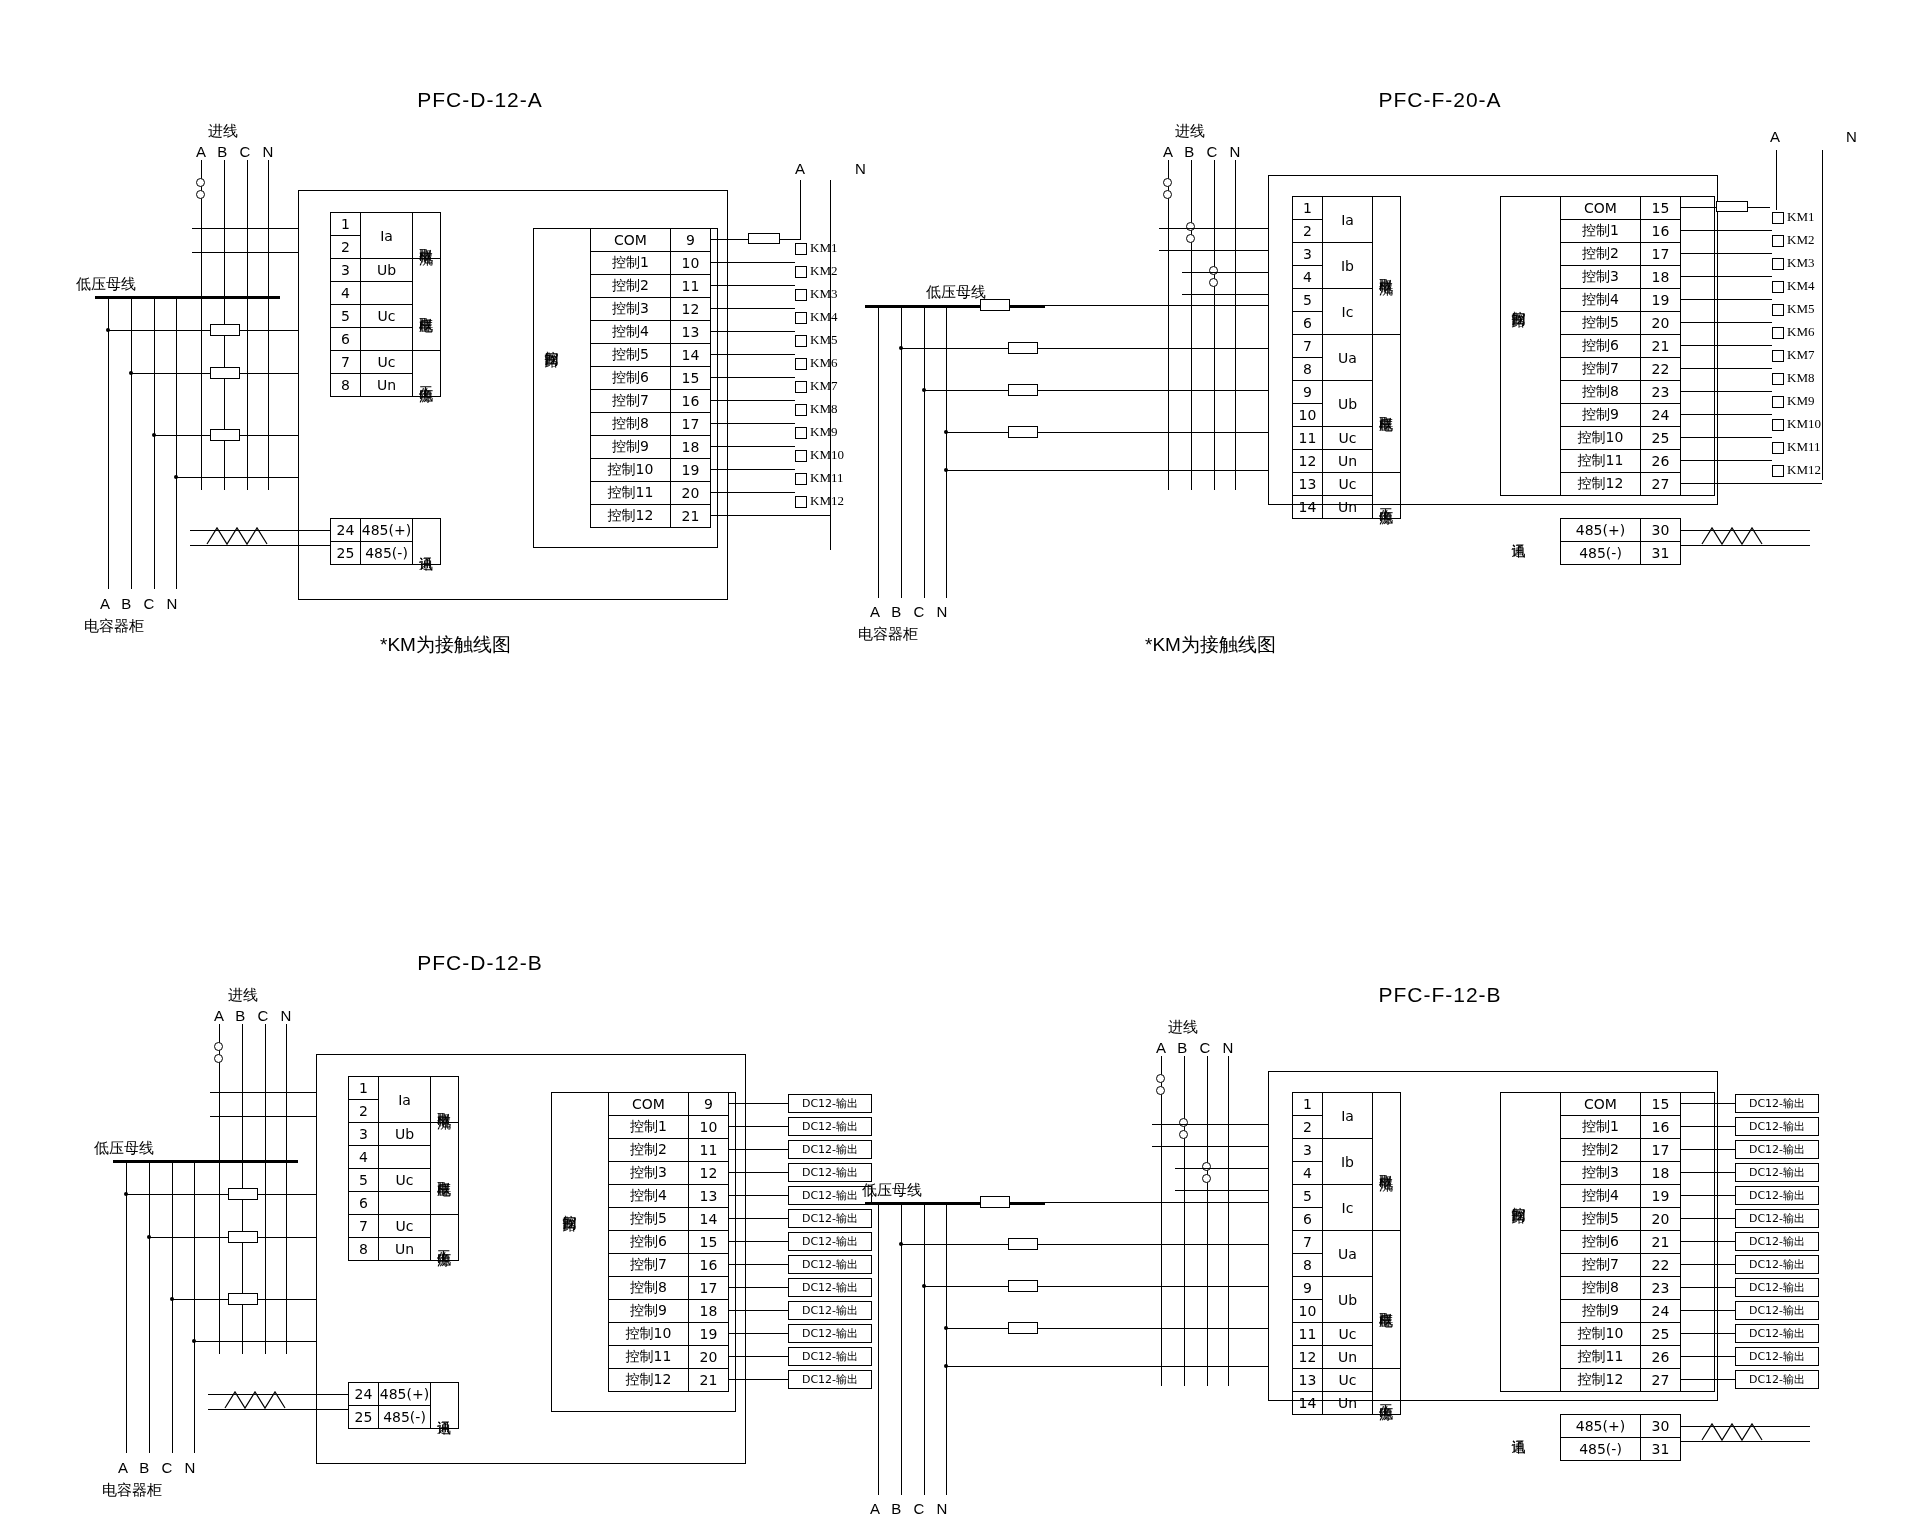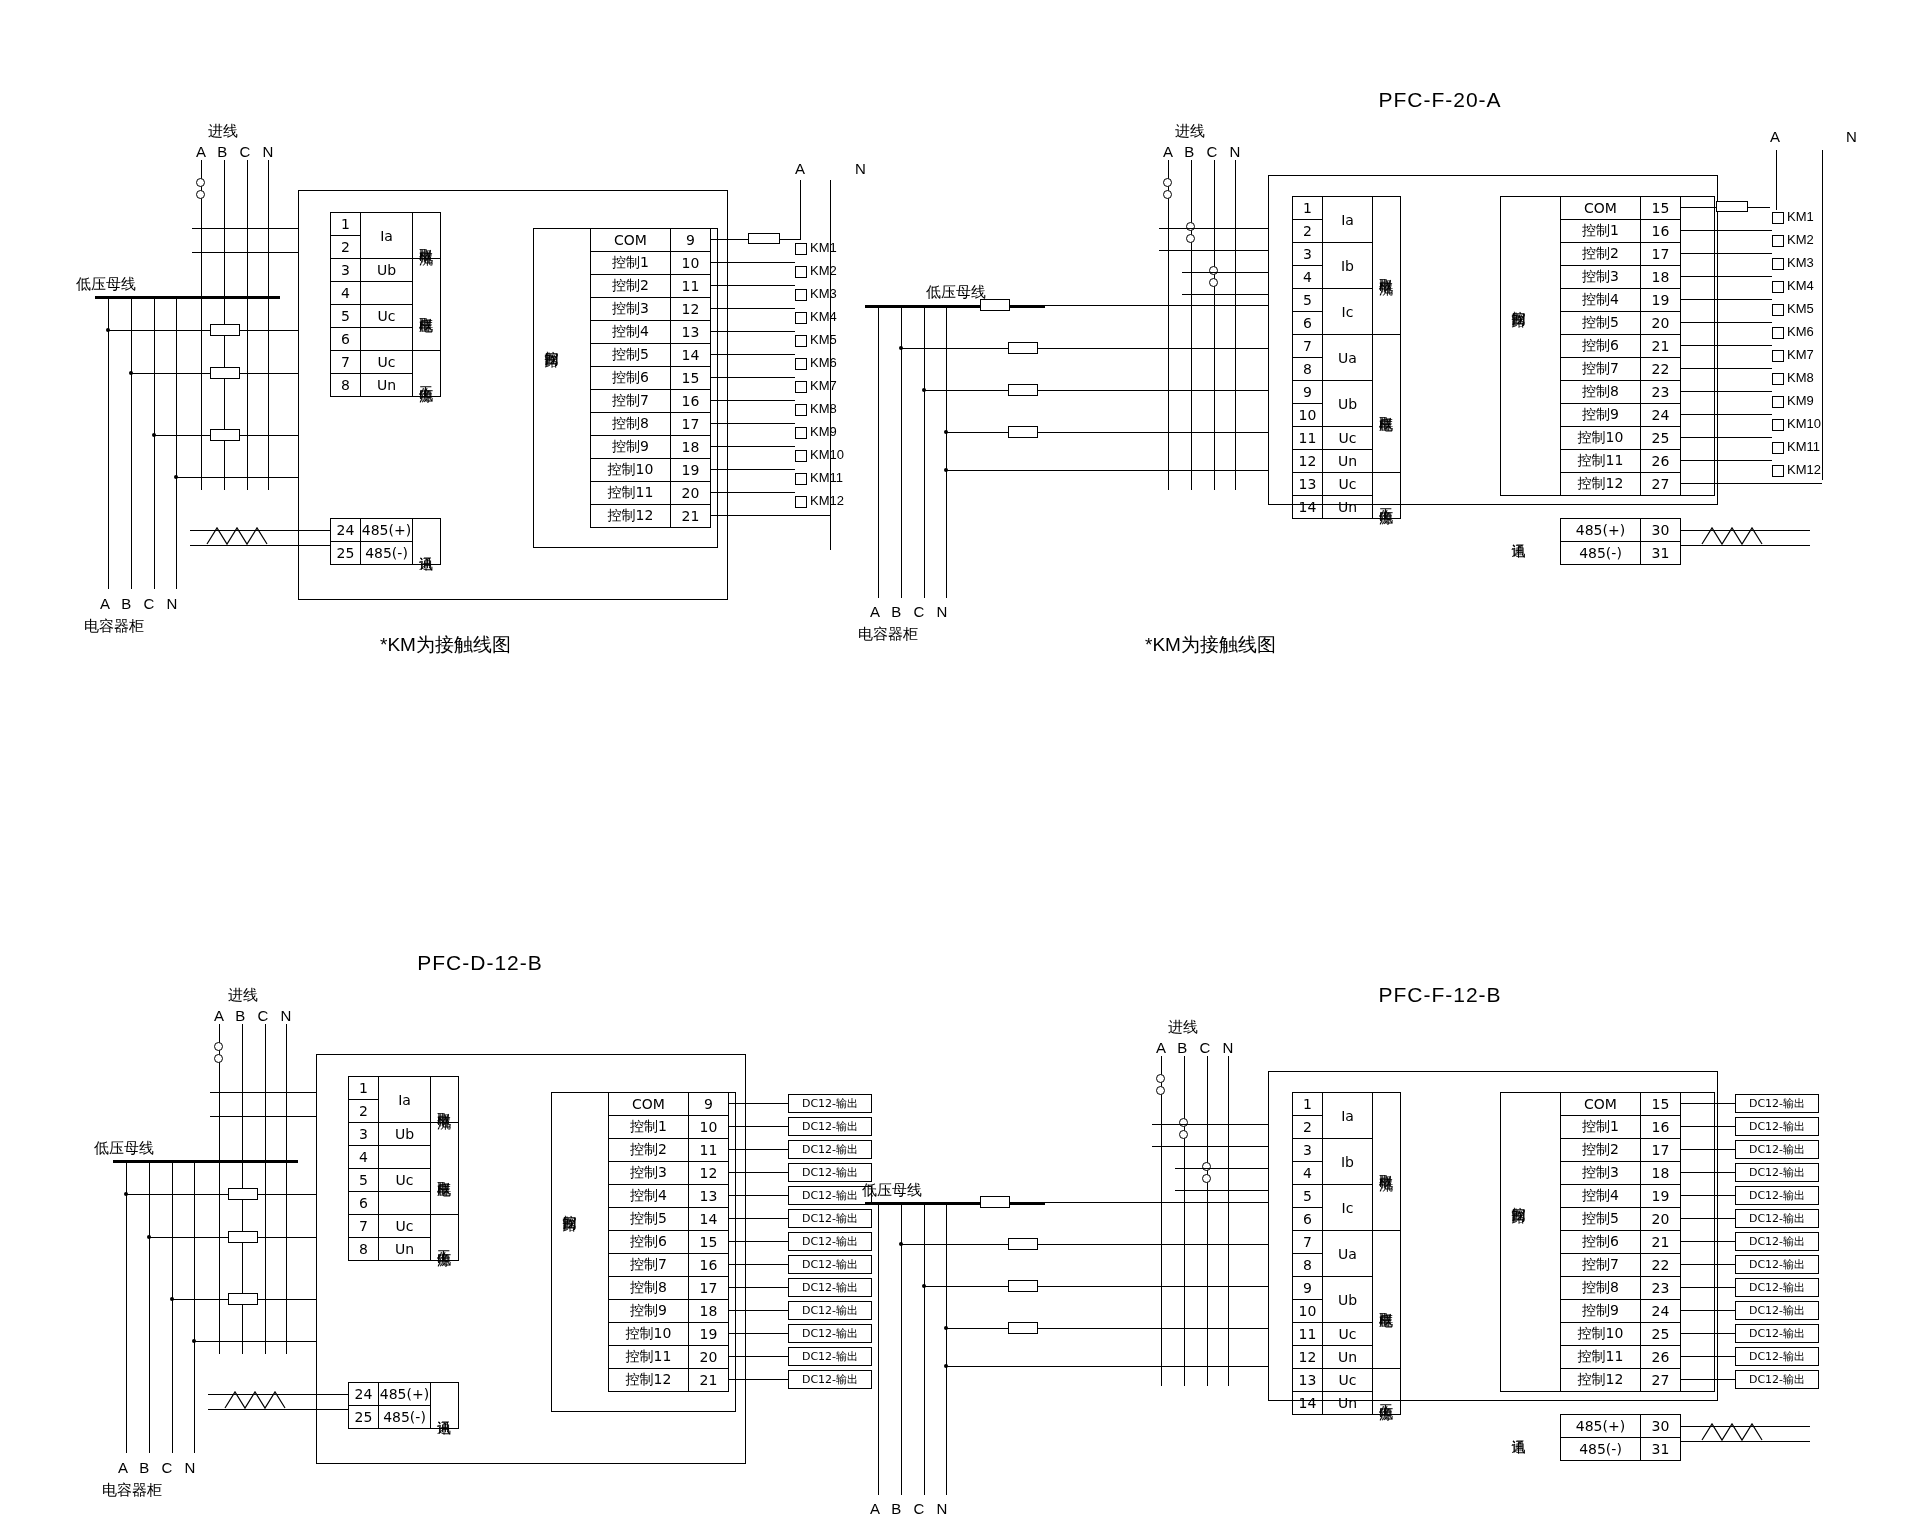--- a/index.html
+++ b/index.html
@@ -14,28 +14,29 @@
   .vline{position:absolute;background:#000;width:1px;}
   .hline{position:absolute;background:#000;height:1px;}
   .box{position:absolute;border:1px solid #000;box-sizing:border-box;}
   .tbl{position:absolute;border:1px solid #000;border-collapse:collapse;box-sizing:border-box;}
   .tbl td{border:1px solid #000;font-size:14px;text-align:center;padding:0;height:23px;box-sizing:border-box;font-family:"DejaVu Sans",sans-serif;}
   .vtxt{writing-mode:vertical-rl;text-orientation:upright;font-size:14px;letter-spacing:1px;line-height:1;font-family:"DejaVu Sans",sans-serif;}
   .fuse{position:absolute;border:1px solid #000;background:#fff;box-sizing:border-box;}
   .ct{position:absolute;width:9px;height:9px;border:1px solid #000;border-radius:50%;box-sizing:border-box;background:#fff;}
   .dot{position:absolute;width:4px;height:4px;background:#000;border-radius:50%;}
   .kmbox{position:absolute;width:12px;height:12px;border:1px solid #000;box-sizing:border-box;background:#fff;}
-  .kmlbl{position:absolute;font-size:13px;font-family:Liberation Sans, sans-serif;}
+  .kmlbl{position:absolute;font-size:13px;font-family:Liberation Serif, serif;}
   .dcout{position:absolute;border:1px solid #000;box-sizing:border-box;font-size:11px;text-align:center;line-height:17px;height:19px;width:84px;font-family:"DejaVu Sans",sans-serif;background:#fff;}
   .coil{position:absolute;}
 </style>
 </head>
 <body>
 
 <div class="quad q1">
+  <div class="title">PFC-D-12-A</div>
 
   <div class="lbl cn" style="left:208px;top:122px;">进线</div>
   <div class="lbl" style="left:196px;top:143px;letter-spacing:4px;">A  B  C  N</div>
 
   <div class="vline" style="left:201px;top:160px;height:330px;"></div>
   <div class="vline" style="left:224px;top:160px;height:330px;"></div>
   <div class="vline" style="left:247px;top:160px;height:330px;"></div>
   <div class="vline" style="left:268px;top:160px;height:330px;"></div>
 
   <div class="ct" style="left:196px;top:178px;"></div>

